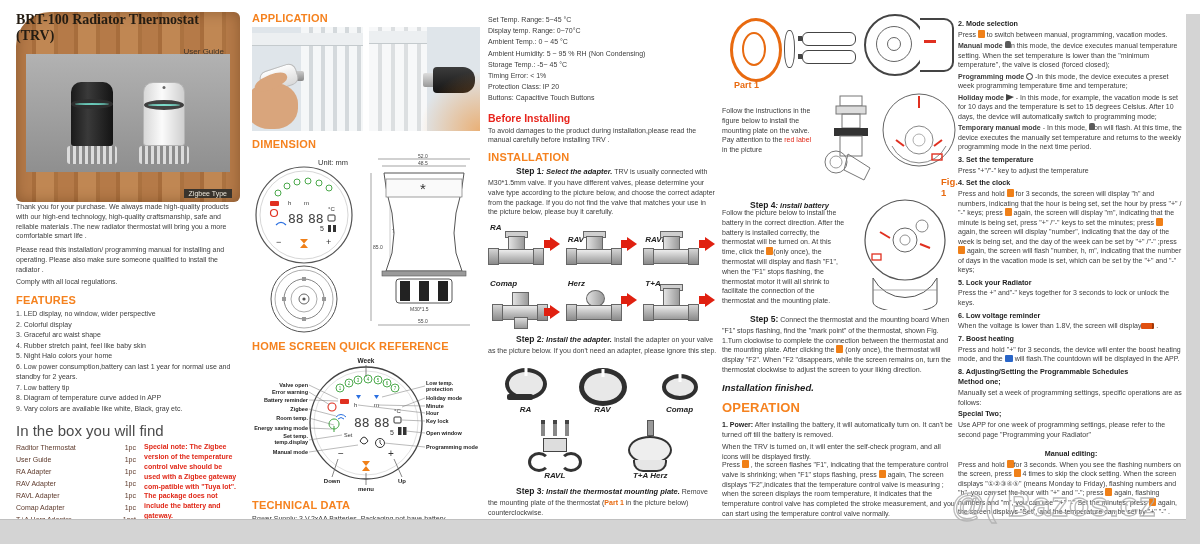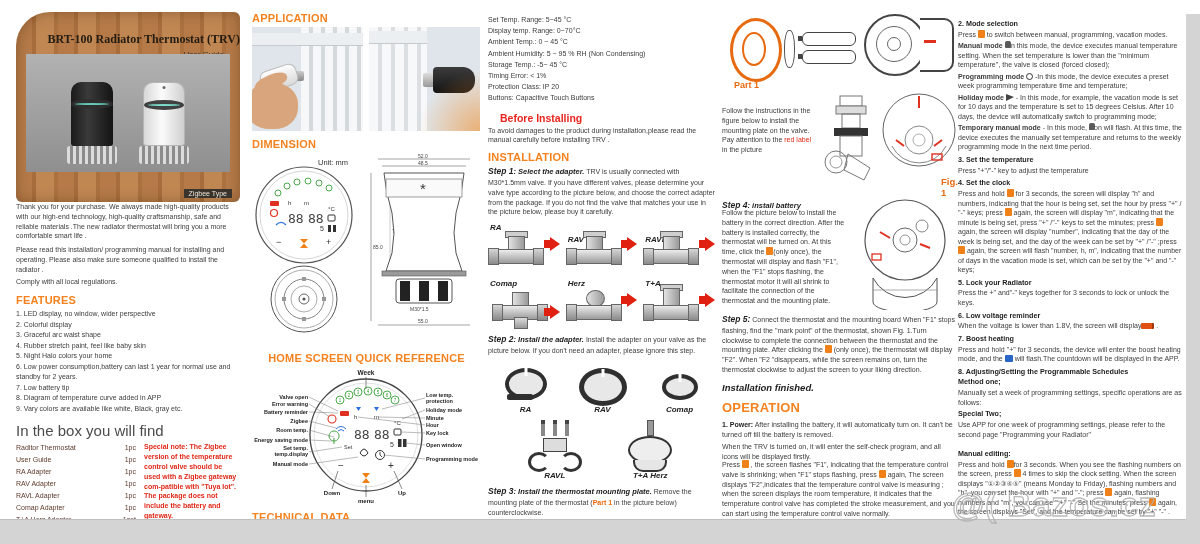--- a/index.html
+++ b/index.html
@@ -1,33 +1,33 @@
 <!DOCTYPE html>
 <html><head>
 <meta charset="utf-8">
 <style>
   html,body{margin:0;padding:0;background:#fff;}
   #page{position:relative;width:1200px;height:544px;background:#ffffff;overflow:hidden;
         font-family:"Liberation Sans",sans-serif;color:#3d3d3d;}
   .col{position:absolute;top:0;}
   .h-orange{color:#f5821f;font-weight:bold;font-size:11px;letter-spacing:.2px;margin:0 0 3px 0;}
-  .h-red{color:#e8251d;font-weight:bold;font-size:10.5px;margin:8px 0 2px 12px;}
+  .h-red{color:#e8251d;font-weight:bold;font-size:10.5px;margin:8px 0 2px 0;}
   .h-big{font-size:15px;color:#4c4c4c;margin:10px 0 3px 0;font-weight:400;}
   .txt{font-size:7px;line-height:1.4;color:#3c3c3c;margin:0 0 4px 0;}
   .txt b{color:#222;}
-  .step-h{font-weight:bold;font-style:italic;font-size:8.5px;color:#1d1d1d;}
+  .step-h{font-weight:bold;font-size:8.5px;color:#1d1d1d;margin-left:28px;}
   .step-i{font-weight:bold;font-style:italic;font-size:7.5px;color:#1d1d1d;}
   .orange-b{color:#e86a10;font-weight:bold;}
   .red-t{color:#e02818;}
   
   .card{position:relative;width:224px;height:190px;border-radius:34px 6px 6px 6px;
     background:repeating-linear-gradient(90deg,#b57a48 0 16px,#a76d3c 16px 20px,#c08753 20px 38px,#ab7240 38px 42px);
     box-shadow:inset 0 0 14px rgba(60,30,5,.35);}
-  .card-title{padding-top:20px;text-align:right;font-family:"Liberation Serif",serif;
-    font-weight:bold;font-size:12px;color:#241c12;}
+  .card-title{padding-top:0;text-align:left;font-family:"Liberation Serif",serif;
+    font-weight:bold;font-size:14px;color:#241c12;}
   .card-sub{text-align:right;padding-right:16px;font-size:8px;color:#3a3127;margin-top:3px;}
   .panel{position:absolute;left:10px;right:10px;top:42px;height:118px;
     background:linear-gradient(#b2b2b2,#8f8f8f);display:flex;justify-content:center;
     align-items:flex-end;gap:30px;padding-bottom:8px;box-sizing:border-box;}
   .trv{width:42px;}
   .trv .body{height:64px;border-radius:10px 10px 3px 3px;position:relative;}
   .trv .body.black{background:linear-gradient(90deg,#1a1a1a,#3a3a3a 40%,#141414);}
   .trv .body.white{background:linear-gradient(90deg,#d8d8d8,#fbfbfb 45%,#cfcfcf);border:0.5px solid #b5b5b5;box-sizing:border-box;}
   .trv .ring{position:absolute;left:0;right:0;top:9px;height:2px;background:#6fd8c6;opacity:.9;}
   .trv .dot{position:absolute;left:50%;top:3px;width:3px;height:3px;border-radius:50%;background:#666;transform:translateX(-50%);}
@@ -255,21 +255,21 @@
         <rect x="26" y="126" width="56" height="24" rx="3" fill="#fff" stroke="#555" stroke-width="1"></rect>
         <rect x="30" y="128" width="10" height="20" fill="#222"></rect>
           <rect x="49" y="128" width="10" height="20" fill="#222"></rect>
           <rect x="68" y="128" width="10" height="20" fill="#222"></rect>
         <text x="40" y="158" font-size="5" fill="#444">M30*1.5</text>
         <line x1="8" y1="172" x2="100" y2="172" stroke="#666" stroke-width="0.6"></line>
         <text x="48" y="170" font-size="5" fill="#444">55.0</text>
       </g>
     </svg>
 
-    <div class="h-orange" style="margin-top:15px;text-align:center;">HOME SCREEN QUICK REFERENCE</div>
+    <div class="h-orange" style="margin-top:3px;">HOME SCREEN QUICK REFERENCE</div>
     <svg width="229" height="138" viewBox="0 0 229 138">
       <circle cx="114" cy="68" r="56" fill="#fff" stroke="#444" stroke-width="1.3"></circle>
       <circle cx="114" cy="68" r="52" fill="none" stroke="#ccc" stroke-width="0.6"></circle>
       <text x="114" y="8" font-size="6.5" font-weight="bold" fill="#222" text-anchor="middle">Week</text>
       <line x1="114" y1="10" x2="114" y2="22" stroke="#555" stroke-width="0.7"></line>
       <g>
         <circle cx="88" cy="33" r="4" fill="none" stroke="#3aa03a" stroke-width="0.9"></circle>
           <text x="88" y="35" font-size="4.5" fill="#3aa03a" text-anchor="middle">1</text>
         <circle cx="97" cy="28" r="4" fill="none" stroke="#3aa03a" stroke-width="0.9"></circle>
           <text x="97" y="30" font-size="4.5" fill="#3aa03a" text-anchor="middle">2</text>
@@ -558,21 +558,21 @@
     <p><span>When the voltage is lower than 1.8V, the screen will display</span><span class="ii batt"></span><span> .</span></p>
 
     <p class="bh">7. Boost heating</p>
     <p><span>Press and hold "+"  for 3 seconds, the device will enter the boost heating mode, and the </span><span class="ii boost"></span><span> will flash.The countdown will be displayed in the APP.</span></p>
 
     <p class="bh">8. Adjusting/Setting the Programmable Schedules</p>
     <p class="bh" style="margin-top:0;">Method one;</p>
     <p>Manually set a week of programming settings, specific operations are as follows:</p>
     <p class="bh" style="margin-top:0;">Special Two;</p>
     <p>Use APP for one week of programming settings, please refer to the second page "Programming your Radiator"</p>
-    <p class="bh" style="margin-top:10px;">Manual editing:</p>
+    <p class="bh" style="margin-top:10px;text-align:center;">Manual editing:</p>
     <p><span>Press and hold </span><span class="ii menu"></span><span>for 3 seconds. When you see the flashing numbers on the screen, press </span><span class="ii menu"></span><span> 4 times to skip the clock setting. When the screen displays "①②③④⑤" (means Monday to Friday), flashing numbers and "h", you can set the hour with "+" and "-"; press </span><span class="ii menu"></span><span> again, flashing numbers and "m", you can use " +" "-" Set the minutes; press </span><span class="ii menu"></span><span> again, the screen displays "Set", and the temperature can be set by "+" "-" . This completes the setting of the programmed temperature for one week in the morning from Monday to Friday.</span></p>
     <p>By analogy, refer to the one-week programming temperature default table to complete one-week programming setting.</p>
   </div>
 
   <div class="watermark">@( Bazos.cz</div>
   <div class="edge-bottom"></div>
   <div class="edge-right"></div>
 </div>
 
 </body></html>

